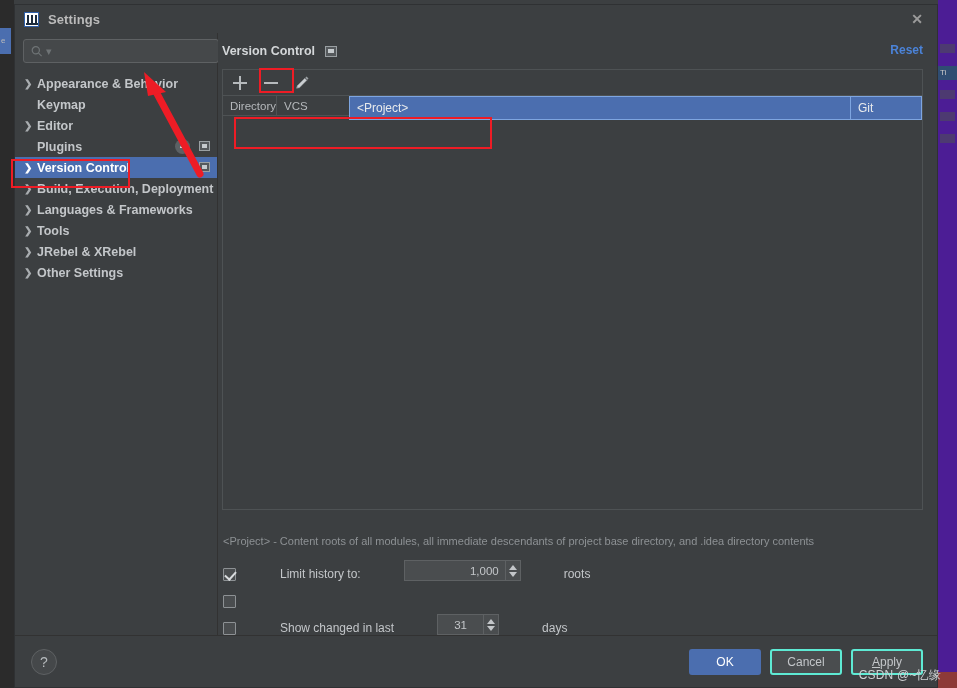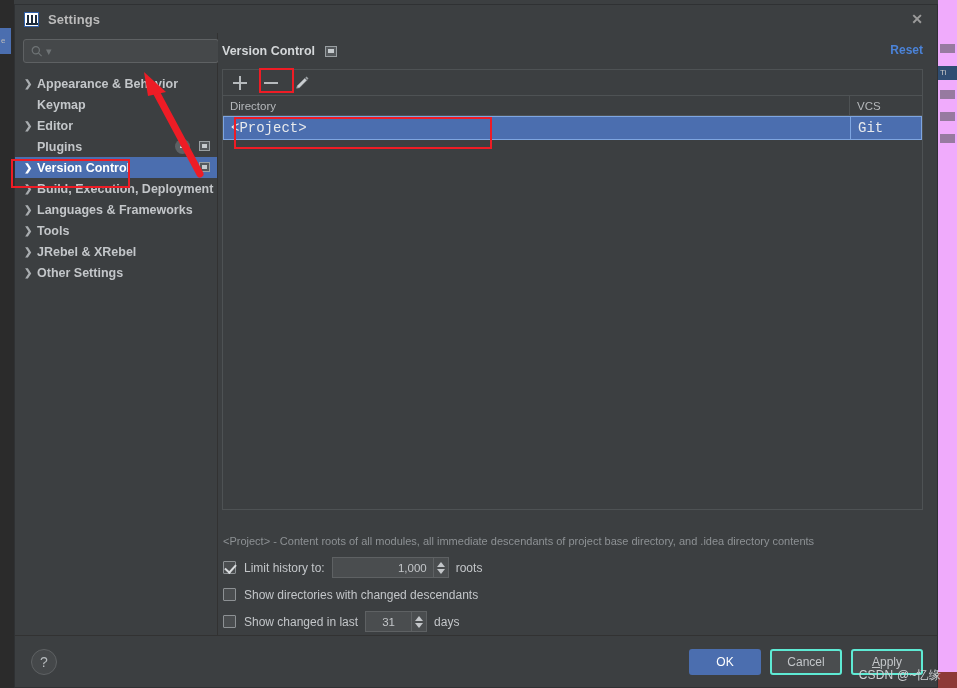--- a/index.html
+++ b/index.html
@@ -19,21 +19,21 @@
   #bg-left-tab {
     position: absolute; left: 0; top: 28px; width: 11px; height: 26px;
     background: #4b6eaf;
   }
   #bg-left-tab span {
     font-size: 8px; color: #bbbbbb; display: block; line-height: 26px;
     padding-left: 1px;
   }
   #bg-right-strip {
     position: absolute; right: 0; top: 0; width: 19px; height: 688px;
-    background: #f0abfc;
+    background: #4c1d95;
   }
   .bg-right-row {
     position: absolute; right: 2px; width: 15px; height: 9px;
     background: #4e5254; opacity: .55;
   }
   #bg-right-sel {
     position: absolute; right: 0; width: 19px; height: 14px; top: 66px;
     background: #2f4d72;
   }
   #bg-right-sel span { font-size: 8px; color: #c9c9c9; padding-left: 2px; line-height: 14px; display:block;}
@@ -194,54 +194,54 @@
     content: ""; position: absolute; left: 1px; top: 7px;
     width: 14px; height: 2px; background: #b6babd;
   }
   #tb-edit svg { display: block; }
 
   
   #vcs-table {
     flex: 1 1 auto; min-height: 0;
     border: 1px solid #4e5254;
     margin-left: 4px;
-    display: flex; flex-direction: column;
+    display: flex; flex-direction: row;
     background: #3c3f41;
   }
   #table-head {
     height: 20px; flex: 0 0 20px;
     display: flex; background: #3c3f41;
     border-bottom: 1px solid #4e5254;
   }
   .th {
     font-size: 11.5px; color: #b5b8bb;
     display: flex; align-items: center; padding-left: 7px;
   }
   .th-dir { flex: 1 1 auto; border-right: 1px solid #4e5254; }
   .th-vcs { width: 72px; flex: 0 0 72px; }
   #table-body { flex: 1 1 auto; position: relative; }
   .tr {
     height: 24px; display: flex;
     background: #4b6eaf; color: #e8eaec;
     border: 1px solid #7ea5e0;
   }
   .td {
-    font-size: 14px; display: flex; align-items: center; padding-left: 7px; font-family: Liberation Mono, monospace;
+    font-size: 12px; display: flex; align-items: center; padding-left: 7px;
   }
   .td-dir { flex: 1 1 auto; border-right: 1px solid #7ea5e0; }
   .td-vcs { width: 70px; flex: 0 0 70px; }
 
   
   #vcs-desc {
     font-size: 11px; color: #8d9194;
     margin: 25px 0 0 5px;
   }
   #options { margin: 7px 0 0 5px; }
   .opt-row {
-    height: 27px; display: flex; align-items: center;
+    height: 27px; display: flex; align-items: flex-end; gap: 36px;
   }
   .cb {
     width: 13px; height: 13px; flex: 0 0 13px;
     border: 1px solid #8d9194; background: #4a4d4f;
     margin-right: 8px; position: relative; border-radius: 1px;
   }
   .cb.checked::after {
     content: ""; position: absolute; left: 3px; top: 0px;
     width: 5px; height: 9px;
     border: solid #d9dcde; border-width: 0 2px 2px 0;
@@ -460,21 +460,20 @@
             <span class="spin-arrows">
               <span class="up"></span>
               <span class="down"></span>
             </span>
           </span>
           <span class="opt-label">roots</span>
         </div>
 
         <div class="opt-row">
           <span class="cb"></span>
-          <span class="opt-label">Show directories with changed descendants</span>
         </div>
 
         <div class="opt-row">
           <span class="cb"></span>
           <span class="opt-label">Show changed in last</span>
           <span class="spinner spin-narrow">
             <span class="spin-val">31</span>
             <span class="spin-arrows">
               <span class="up"></span>
               <span class="down"></span>

